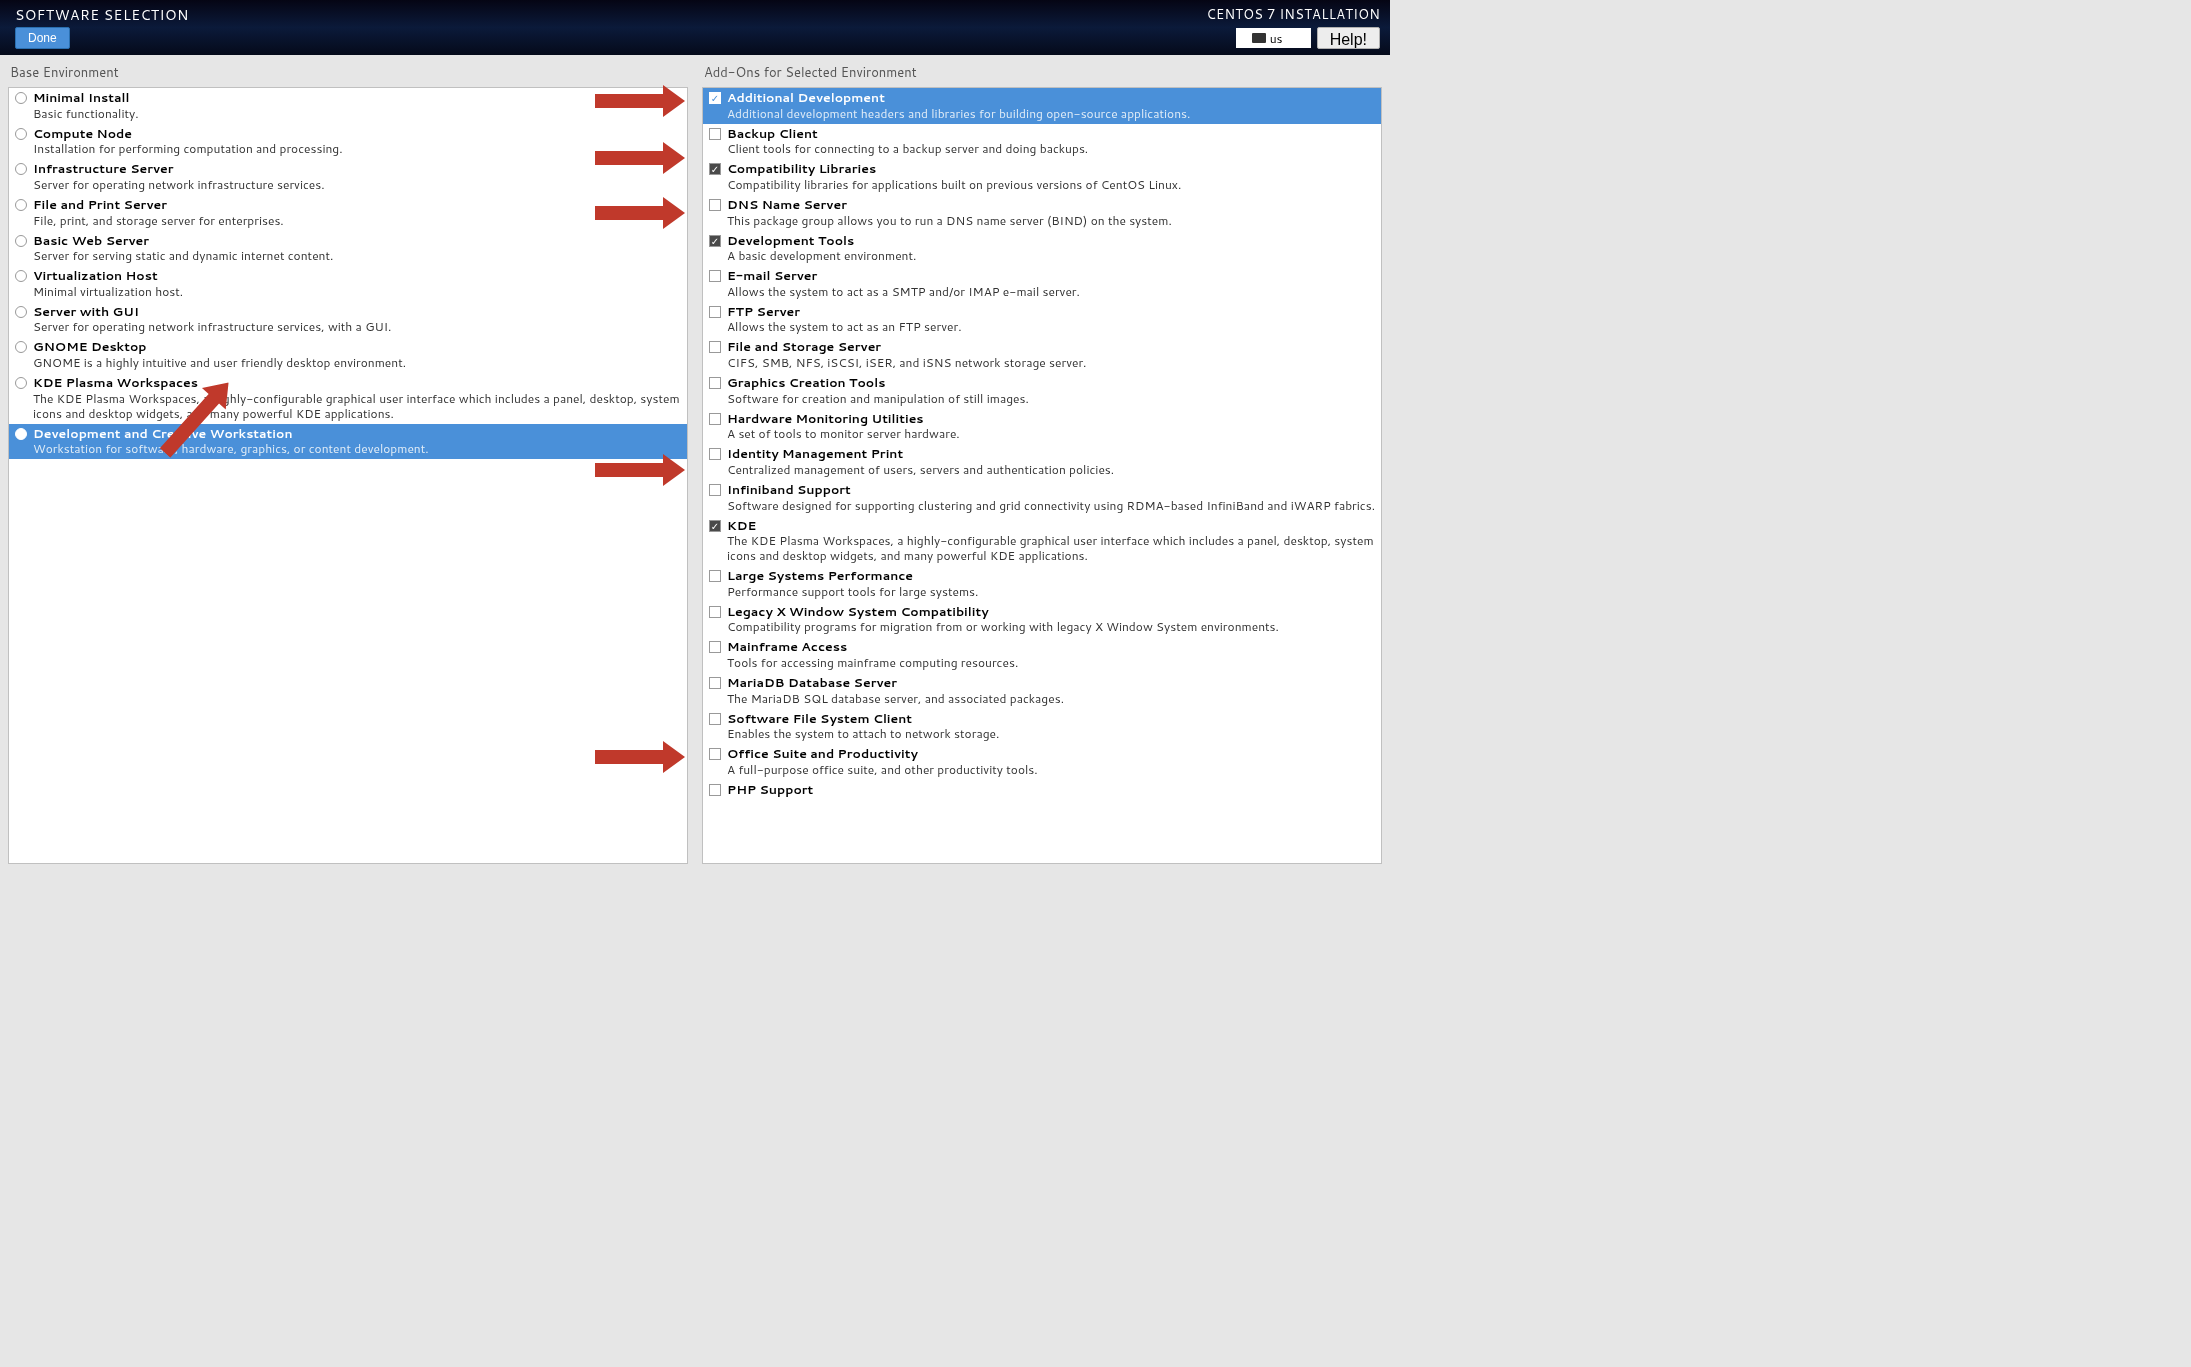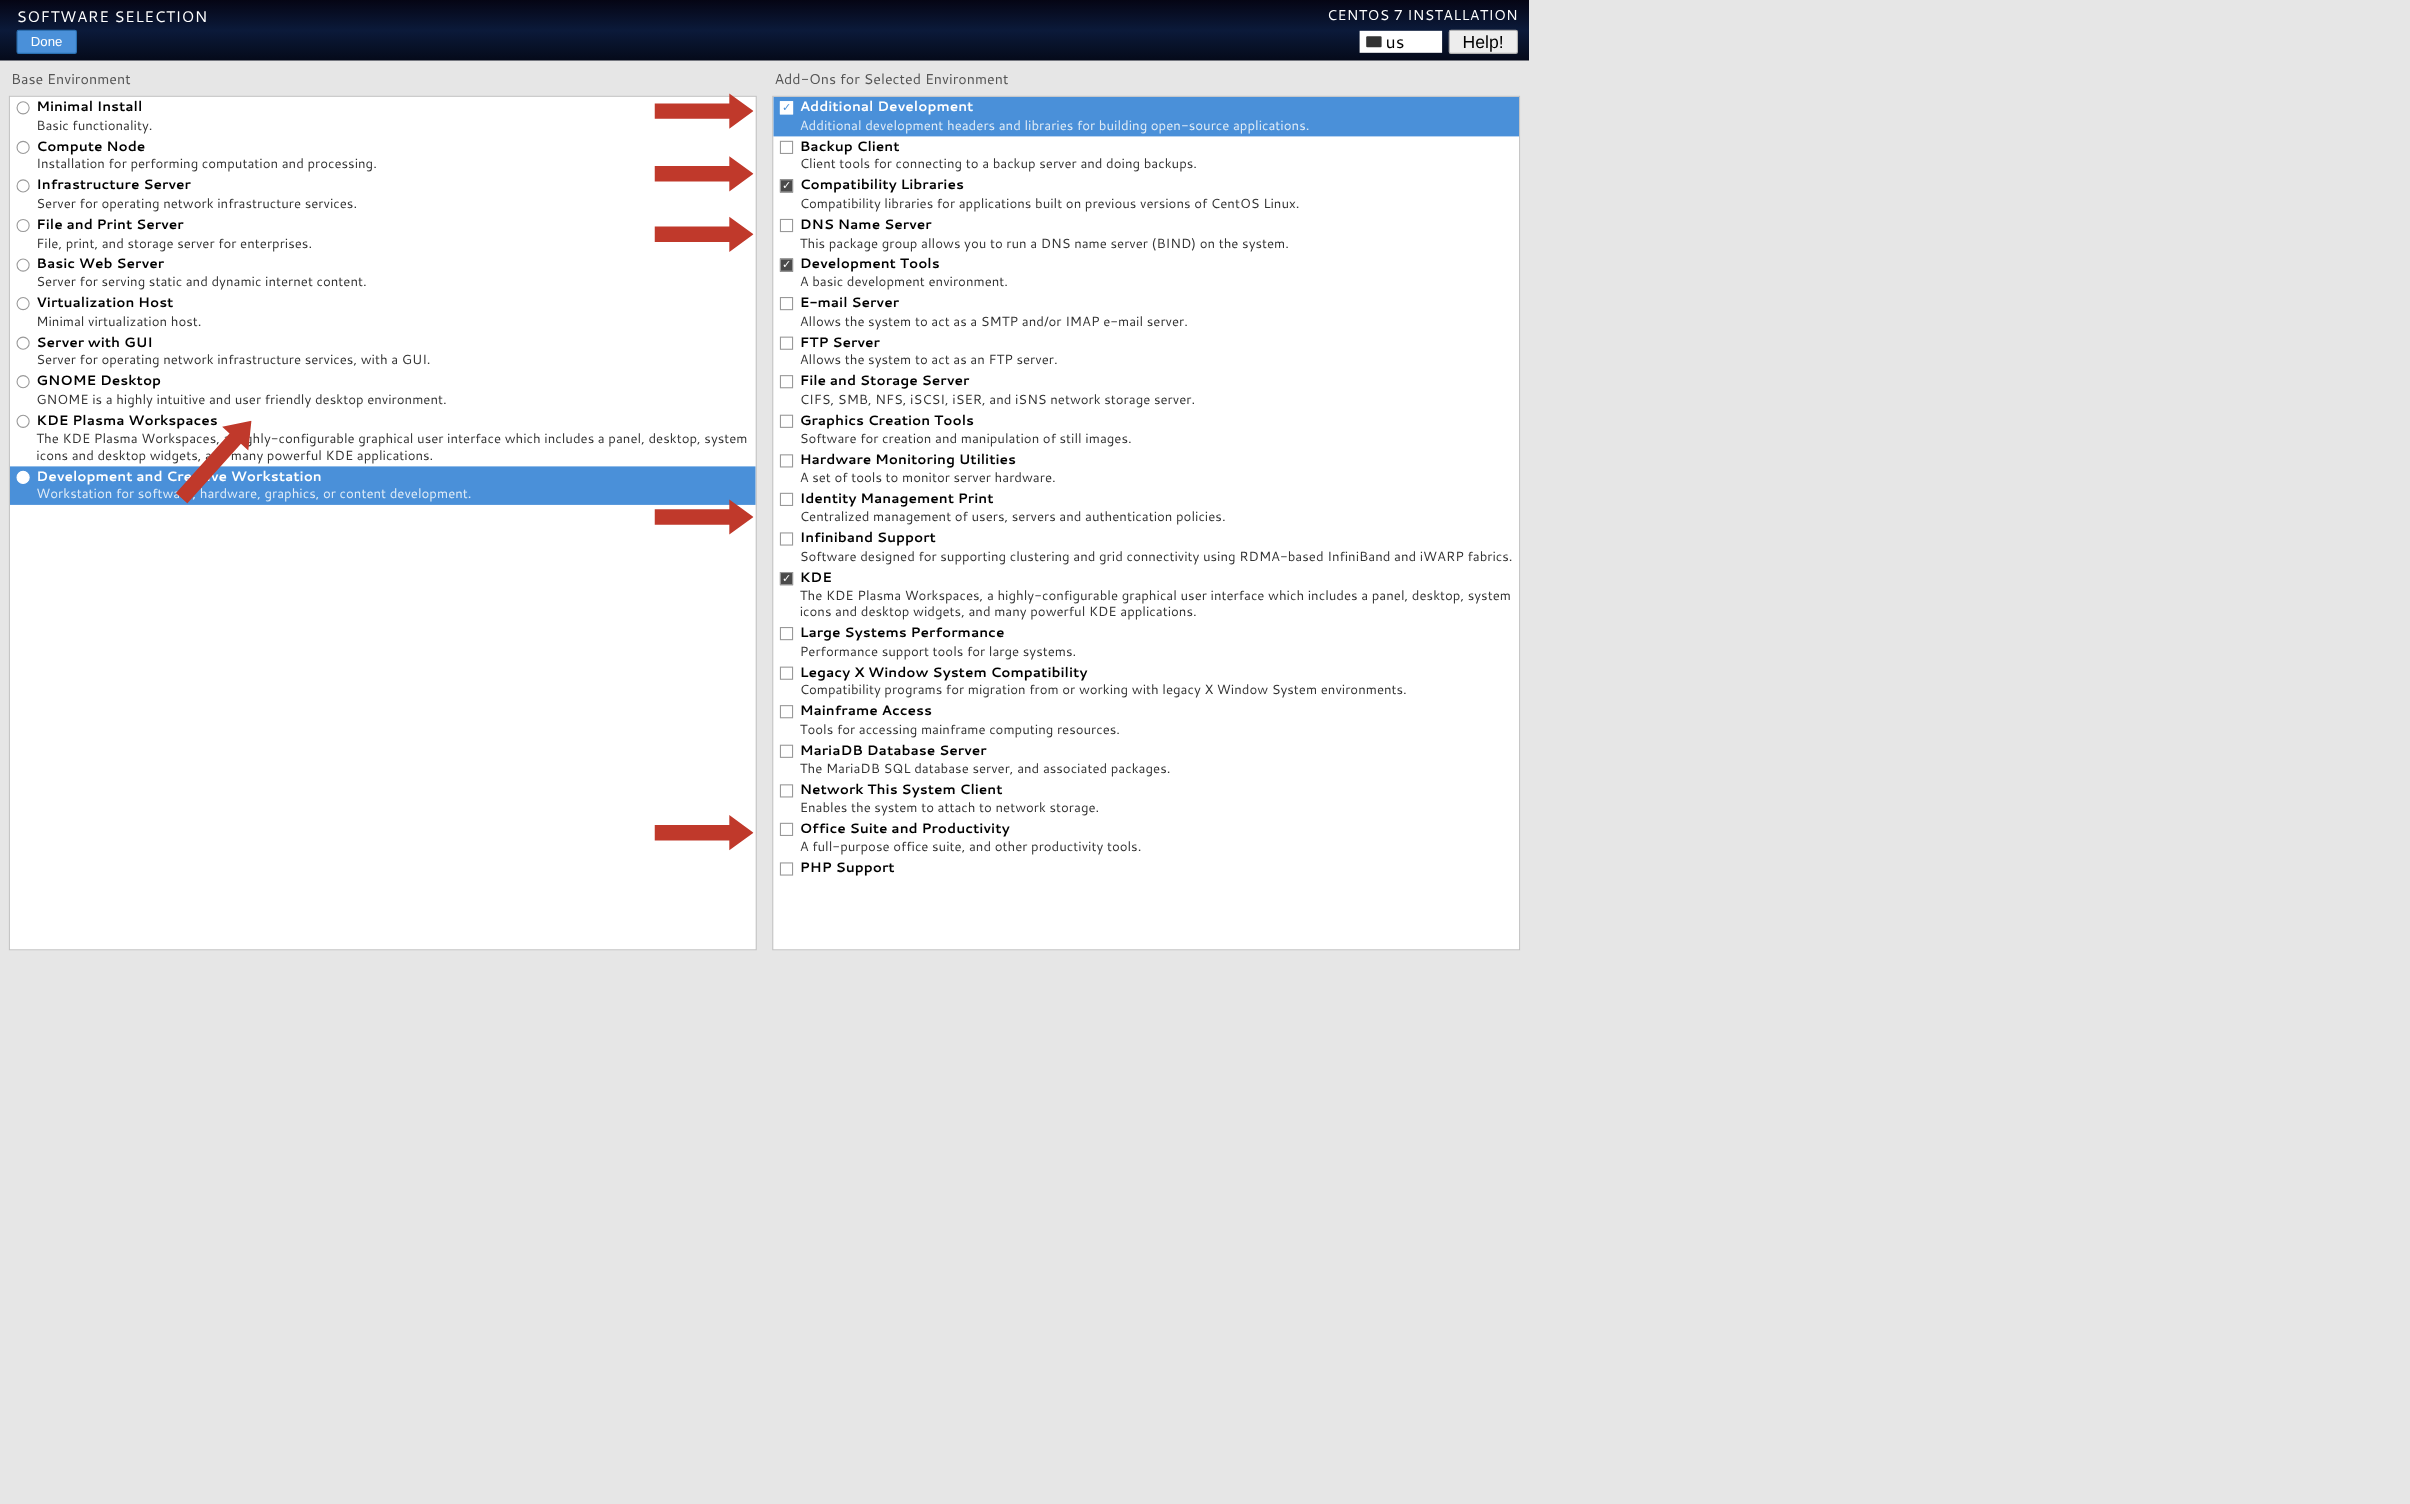--- a/index.html
+++ b/index.html
@@ -58,22 +58,22 @@
     letter-spacing: 0.3px;
   }
   .header-controls {
     display: flex;
     gap: 6px;
     align-items: center;
   }
   .kb-indicator {
     background: #fff;
     color: #000;
-    padding: 2px 6px;
-    font-size: 16px;
+    padding: 2px 16px;
+    font-size: 12px;
     display: flex;
     align-items: center;
     gap: 4px;
     width: 75px;
     height: 20px;
   }
   .kb-icon {
     width: 14px;
     height: 10px;
     background: #333;
@@ -424,21 +424,21 @@
         <div class="item">
           <div class="control checkbox"></div>
           <div class="item-text">
             <div class="item-title">MariaDB Database Server</div>
             <div class="item-desc">The MariaDB SQL database server, and associated packages.</div>
           </div>
         </div>
         <div class="item">
           <div class="control checkbox"></div>
           <div class="item-text">
-            <div class="item-title">Network This System Client</div>
+            <div class="item-title">Software File System Client</div>
             <div class="item-desc">Enables the system to attach to network storage.</div>
           </div>
         </div>
         <div class="item">
           <div class="control checkbox"></div>
           <div class="item-text">
             <div class="item-title">Office Suite and Productivity</div>
             <div class="item-desc">A full-purpose office suite, and other productivity tools.</div>
           </div>
         </div>

